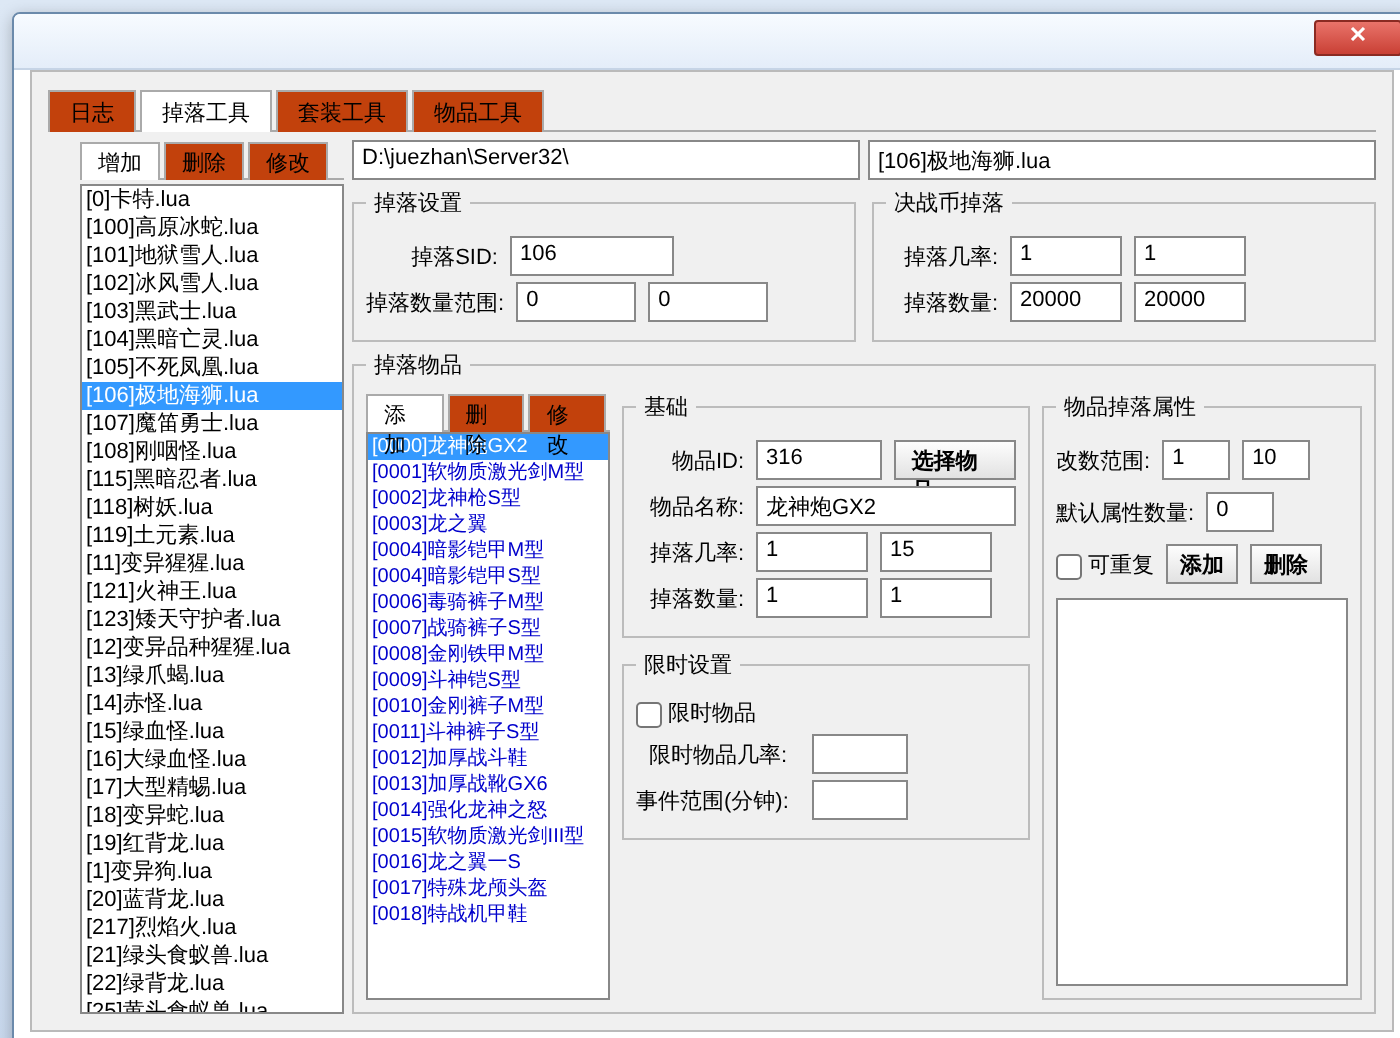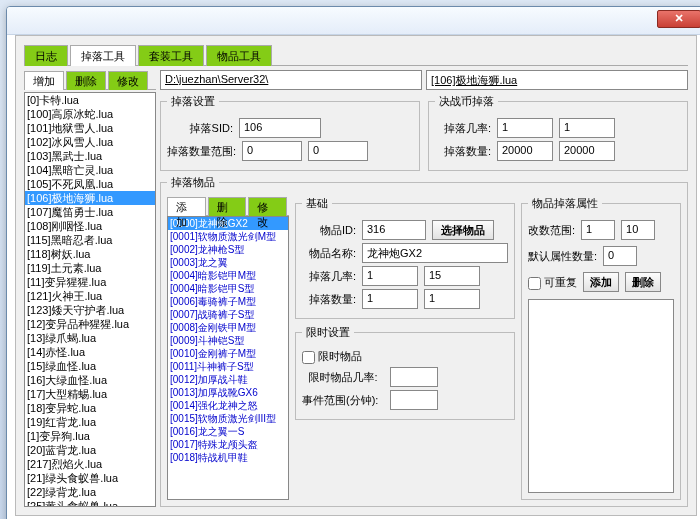--- a/index.html
+++ b/index.html
@@ -3,31 +3,31 @@
 <meta charset="utf-8">
 <style>
   * { box-sizing: border-box; font-family: "Microsoft YaHei", "SimSun", Arial, sans-serif; font-size: 11px; }
   body { margin: 0; background: linear-gradient(#dde8f5, #c9d9ee); padding: 6px; }
   .window { width: 700px; height: 519px; background: #fff; border: 1px solid #6b8aab; border-radius: 4px 4px 0 0; box-shadow: 0 2px 8px rgba(0,0,0,.25); position: relative; overflow: hidden; }
   .titlebar { height: 28px; background: linear-gradient(#f7fbff,#e4edf9); border-bottom: 1px solid #c6d4e6; position: relative; }
   .close-btn { position: absolute; right: 4px; top: 3px; width: 44px; height: 18px; background: linear-gradient(#e9736a,#c94035); border: 1px solid #8a2a22; border-radius: 2px; color: #fff; text-align: center; line-height: 14px; font-weight: bold; }
   .client { position: absolute; inset: 28px 8px 8px 8px; background: #f0f0f0; border: 1px solid #bababa; }
   .inner { position: absolute; inset: 8px; background: #f0f0f0; }
   .main-tabs { height: 22px; display: flex; border-bottom: 1px solid #aaa; }
-  .tab { padding: 3px 10px; border: 1px solid #aaa; border-bottom: none; margin-right: 2px; background: #84cc16; position: relative; top: 1px; }
+  .tab { padding: 3px 10px; border: 1px solid #aaa; border-bottom: none; margin-right: 2px; background: #c2410c; position: relative; top: 1px; }
   .tab.sel { background: #fff; }
   .content { position: absolute; top: 22px; left: 0; right: 0; bottom: 0; display: flex; gap: 4px; padding-top: 4px; }
-  .left-pane { width: 132px; display: flex; flex-direction: column; }
+  .left-pane { width: 132px; display: flex; flex-direction: column; margin-left: 16px; }
   .sub-tabs { display: flex; height: 20px; border-bottom: 1px solid #aaa; background: #f0f0f0; }
   .sub-tabs .tab { padding: 2px 8px; font-size: 11px; }
   .listbox { flex: 1; background: #fff; border: 1px solid #888; overflow: hidden; margin-top: 2px; }
   .listbox .item { padding: 0 2px; white-space: nowrap; line-height: 14px; font-size: 11px; }
   .listbox .item.sel { background: #3399ff; color: #fff; }
   .right-pane { flex: 1; display: flex; flex-direction: column; gap: 4px; }
-  .path-row { display: flex; gap: 4px; text-decoration: underline; }
+  .path-row { display: flex; gap: 4px; }
   .txt { background: #fff; border: 1px solid #888; padding: 2px 4px; height: 20px; }
   fieldset { border: 1px solid #bcbcbc; margin: 0; padding: 6px; }
   legend { padding: 0 4px; font-size: 11px; }
   .row { display: flex; align-items: center; gap: 6px; margin: 3px 0; }
   .lbl { min-width: 66px; text-align: right; }
   .btn { background: linear-gradient(#fdfdfd,#e2e2e2); border: 1px solid #888; padding: 2px 8px; height: 20px; font-weight: bold; }
   .cols { display: flex; gap: 6px; }
   .itemlist-pane { width: 122px; display: flex; flex-direction: column; }
   .itemlist { flex: 1; background: #fff; border: 1px solid #888; overflow: hidden; color: #0000cc; }
   .itemlist .item { padding: 0 2px; line-height: 13px; font-size: 10px; white-space: nowrap; }

